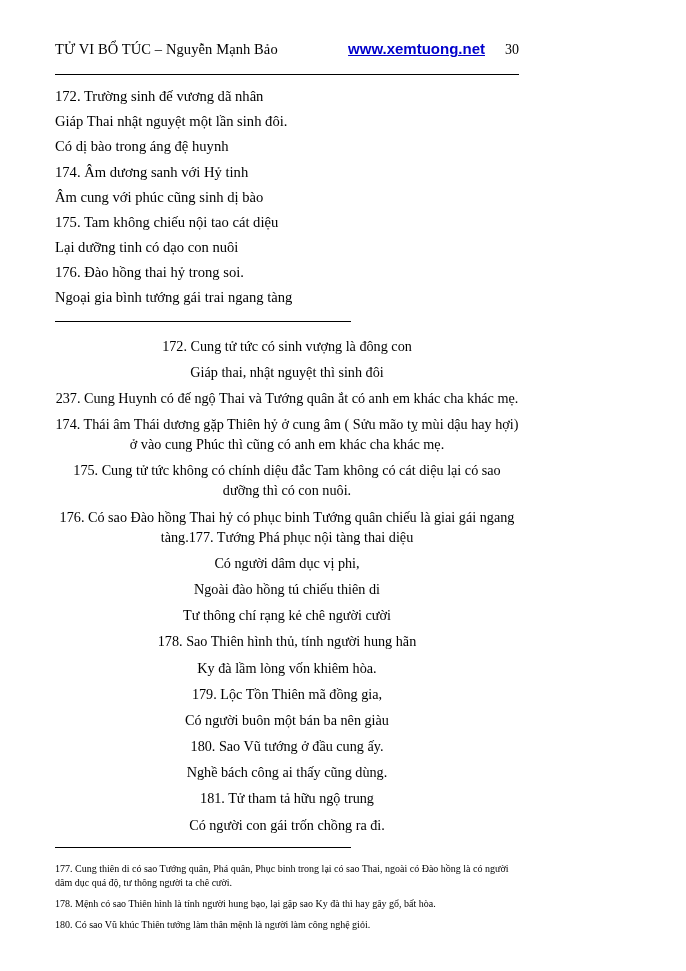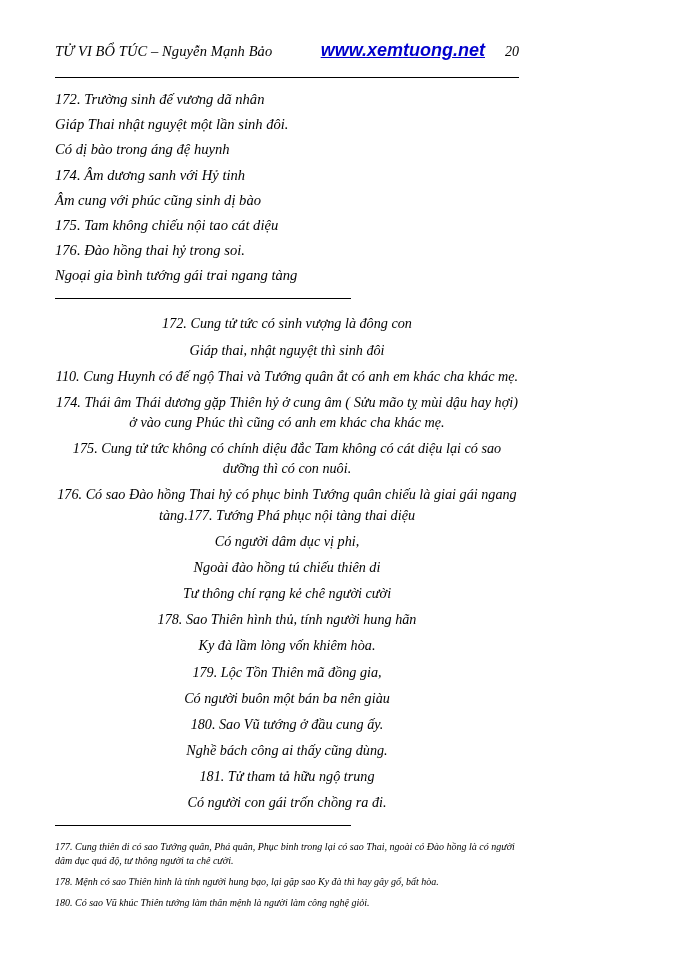--- a/index.html
+++ b/index.html
@@ -14,21 +14,20 @@
     color: #000000;
     position: relative;
     overflow: hidden;
   }
   .page {
     width: 572px;
     height: 971px;
     box-sizing: border-box;
     padding: 40px 53px 0 55px;
     position: relative;
-    font-style: italic;
   }
   .header {
     display: flex;
     align-items: baseline;
     justify-content: space-between;
     font-size: 14.5px;
     margin-bottom: 16px;
   }
   .header-title {
     font-family: "Liberation Serif", serif;
@@ -38,21 +37,21 @@
   }
   .header-right {
     display: flex;
     align-items: baseline;
     gap: 20px;
   }
   .header-link {
     color: #0000cc;
     font-family: "Liberation Sans", sans-serif;
     font-weight: bold;
-    font-size: 18px;
+    font-size: 15px;
     text-decoration: underline;
     margin-left: 8px;
   }
   .page-number {
     font-size: 14px;
     font-family: "Liberation Serif", serif;
   }
   .rule {
     border: 0;
     border-top: 1px solid #000000;
@@ -83,43 +82,44 @@
 </style>
 </head>
 <body>
 
 <div class="page">
 
   <div class="header">
     <div class="header-title">TỬ VI BỔ TÚC – Nguyễn Mạnh Bảo</div>
     <div class="header-right">
       <a class="header-link" href="#">www.xemtuong.net</a>
-      <span class="page-number">20</span>
+      <span class="page-number">30</span>
     </div>
   </div>
 
   <hr class="rule">
 
   <div class="verse-block">
     <p>172. Trường sinh đế vương dã nhân</p>
     <p>Giáp Thai nhật nguyệt một lần sinh đôi.</p>
     <p>Có dị bào trong áng đệ huynh</p>
     <p>174. Âm dương sanh với Hỷ tinh</p>
     <p>Âm cung với phúc cũng sinh dị bào</p>
     <p>175. Tam không chiếu nội tao cát diệu</p>
+    <p>Lại dưỡng tinh có dạo con nuôi</p>
     <p>176. Đào hồng thai hỷ trong soi.</p>
     <p>Ngoại gia bình tướng gái trai ngang tàng</p>
   </div>
 
   <hr class="sec-rule">
 
   <div class="body-block">
     <p>172. Cung tử tức có sinh vượng là đông con</p>
     <p>Giáp thai, nhật nguyệt thì sinh đôi</p>
-    <p>110. Cung Huynh có đế ngộ Thai và Tướng quân ắt có anh em khác cha khác mẹ.</p>
+    <p>237. Cung Huynh có đế ngộ Thai và Tướng quân ắt có anh em khác cha khác mẹ.</p>
     <p>174. Thái âm Thái dương gặp Thiên hỷ ở cung âm ( Sửu mão tỵ mùi dậu hay hợi) ở vào cung Phúc thì cũng có anh em khác cha khác mẹ.</p>
     <p>175. Cung tử tức không có chính diệu đắc Tam không có cát diệu lại có sao dưỡng thì có con nuôi.</p>
     <p>176. Có sao Đào hồng Thai hỷ có phục binh Tướng quân chiếu là giai gái ngang tàng.177. Tướng Phá phục nội tàng thai diệu</p>
     <p>Có người dâm dục vị phi,</p>
     <p>Ngoài đào hồng tú chiếu thiên di</p>
     <p>Tư thông chí rạng kẻ chê người cười</p>
     <p>178. Sao Thiên hình thủ, tính người hung hãn</p>
     <p>Ky đà lầm lòng vốn khiêm hòa.</p>
     <p>179. Lộc Tồn Thiên mã đồng gia,</p>
     <p>Có người buôn một bán ba nên giàu</p>

